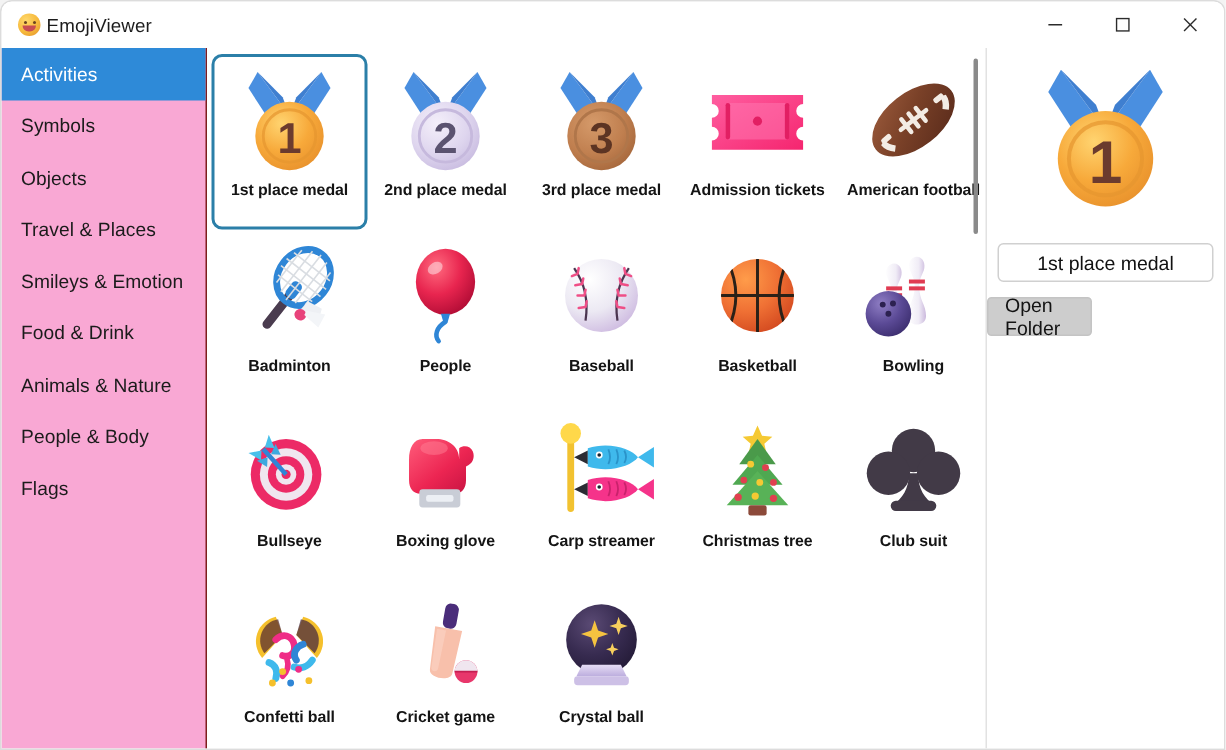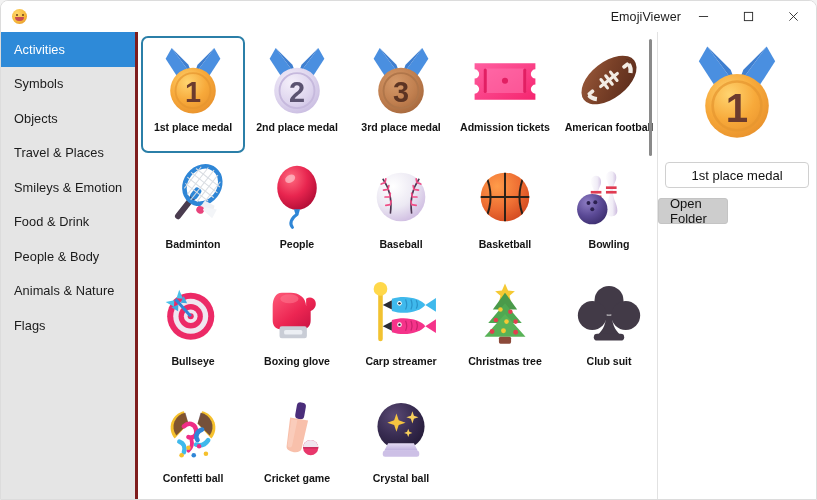--- a/index.html
+++ b/index.html
@@ -31,23 +31,22 @@
     background: #ffffff;
     display: flex;
     align-items: center;
     position: relative;
     z-index: 5;
   }
   .title-left {
     display: flex;
     align-items: center;
     padding-left: 11px;
-    gap: 18px;
+    gap: 4px;
     flex: 1;
-    justify-content: space-between;
   }
   .app-icon {
     width: 15px;
     height: 15px;
     position: relative;
     flex: 0 0 auto;
   }
   .app-icon .face {
     position: absolute;
     inset: 0;
@@ -94,22 +93,22 @@
     flex: 1;
     display: flex;
     min-height: 0;
     position: relative;
   }
 
   
   #sidebar {
     width: 137px;
     min-width: 137px;
-    background: #e5e5e5;
-    border-right: 3px solid #7f1d1d;
+    background: #f9a8d4;
+    border-right: 1px solid #7f1d1d;
     padding-top: 0px;
     display: flex;
     flex-direction: column;
   }
   .side-item {
     height: 34.5px;
     display: flex;
     align-items: center;
     padding-left: 13px;
     font-size: 12.8px;
@@ -288,24 +287,24 @@
         <div class="side-item">
           <span>Travel &amp; Places</span>
         </div>
         <div class="side-item">
           <span>Smileys &amp; Emotion</span>
         </div>
         <div class="side-item">
           <span>Food &amp; Drink</span>
         </div>
         <div class="side-item">
+          <span>Animals &amp; Nature</span>
+        </div>
+        <div class="side-item">
           <span>People &amp; Body</span>
-        </div>
-        <div class="side-item">
-          <span>Animals &amp; Nature</span>
         </div>
         <div class="side-item">
           <span>Flags</span>
         </div>
       </div>
 
     <div id="grid-wrap">
       <div id="grid">
           <div class="tile selected">
             <div class="art">

